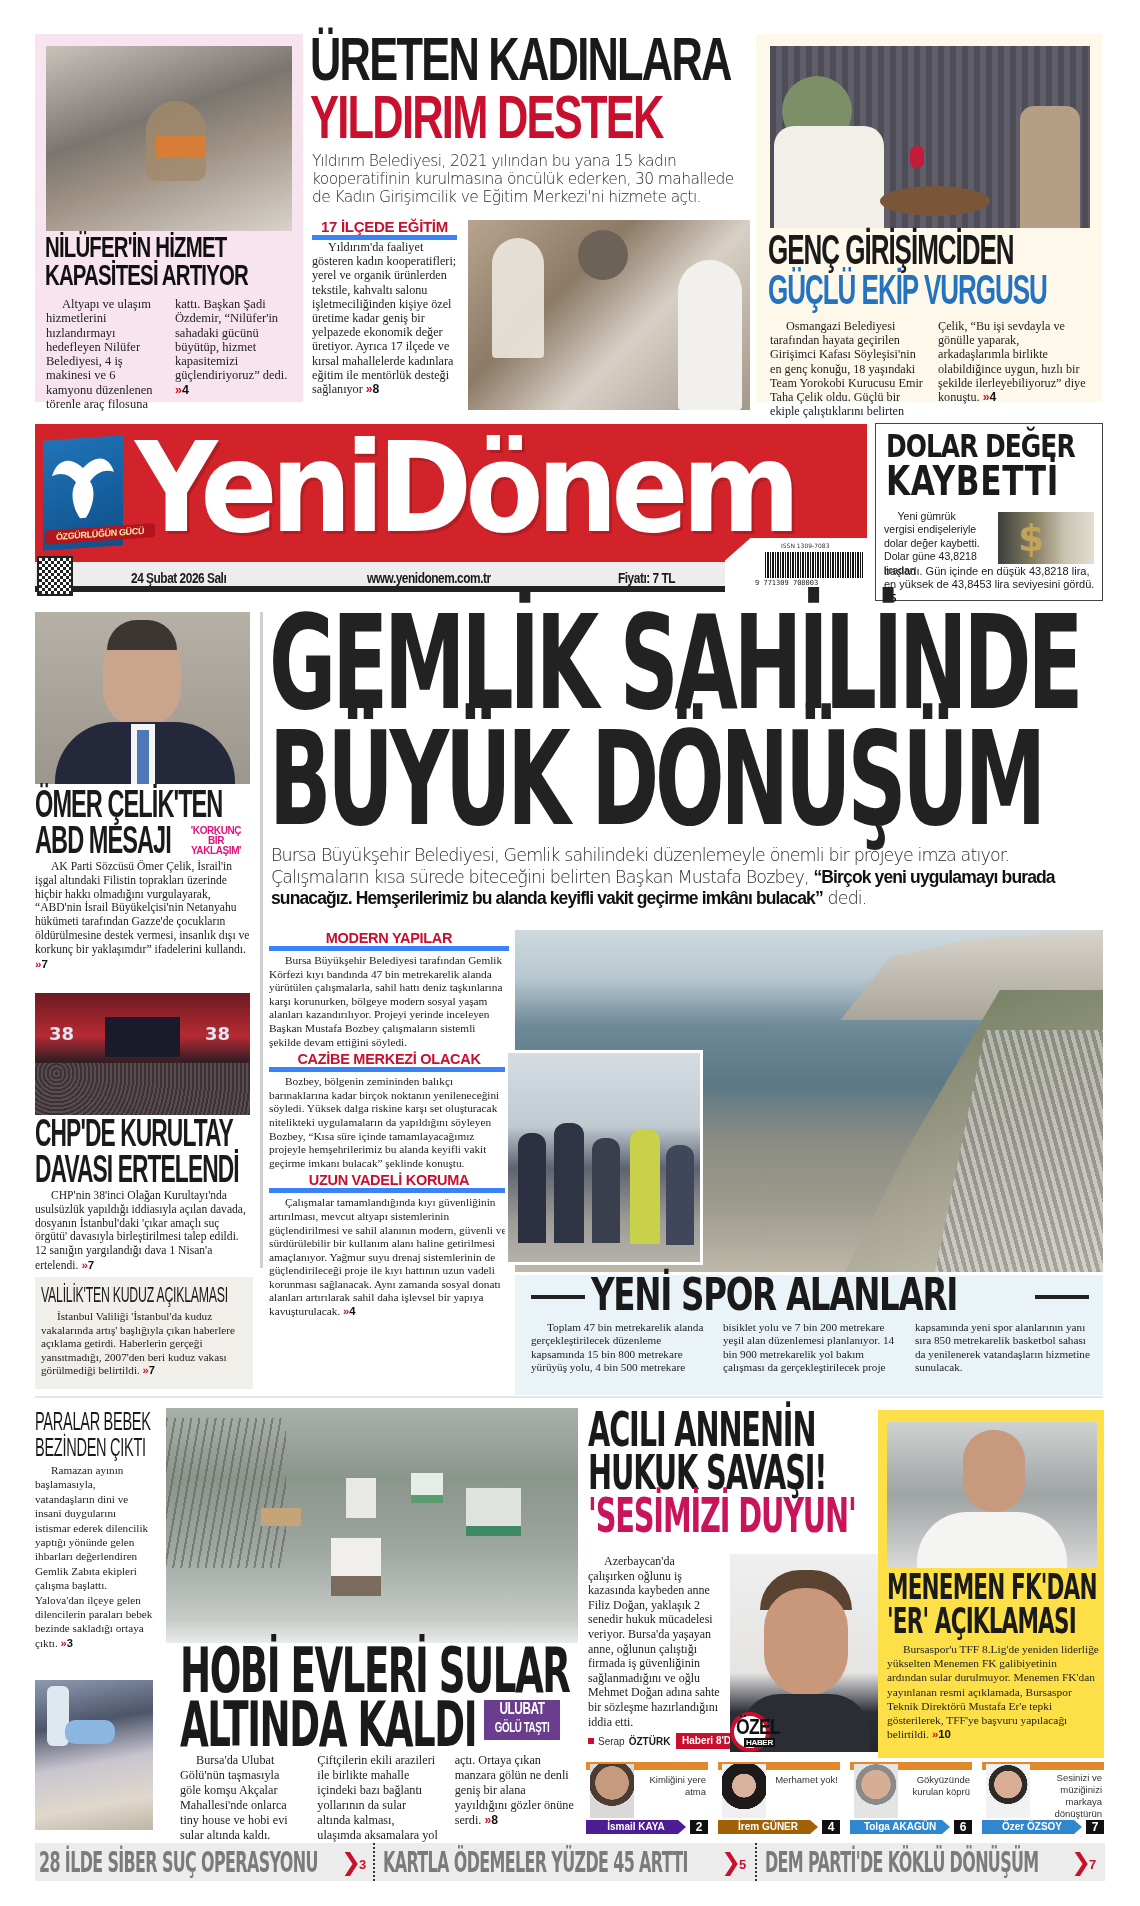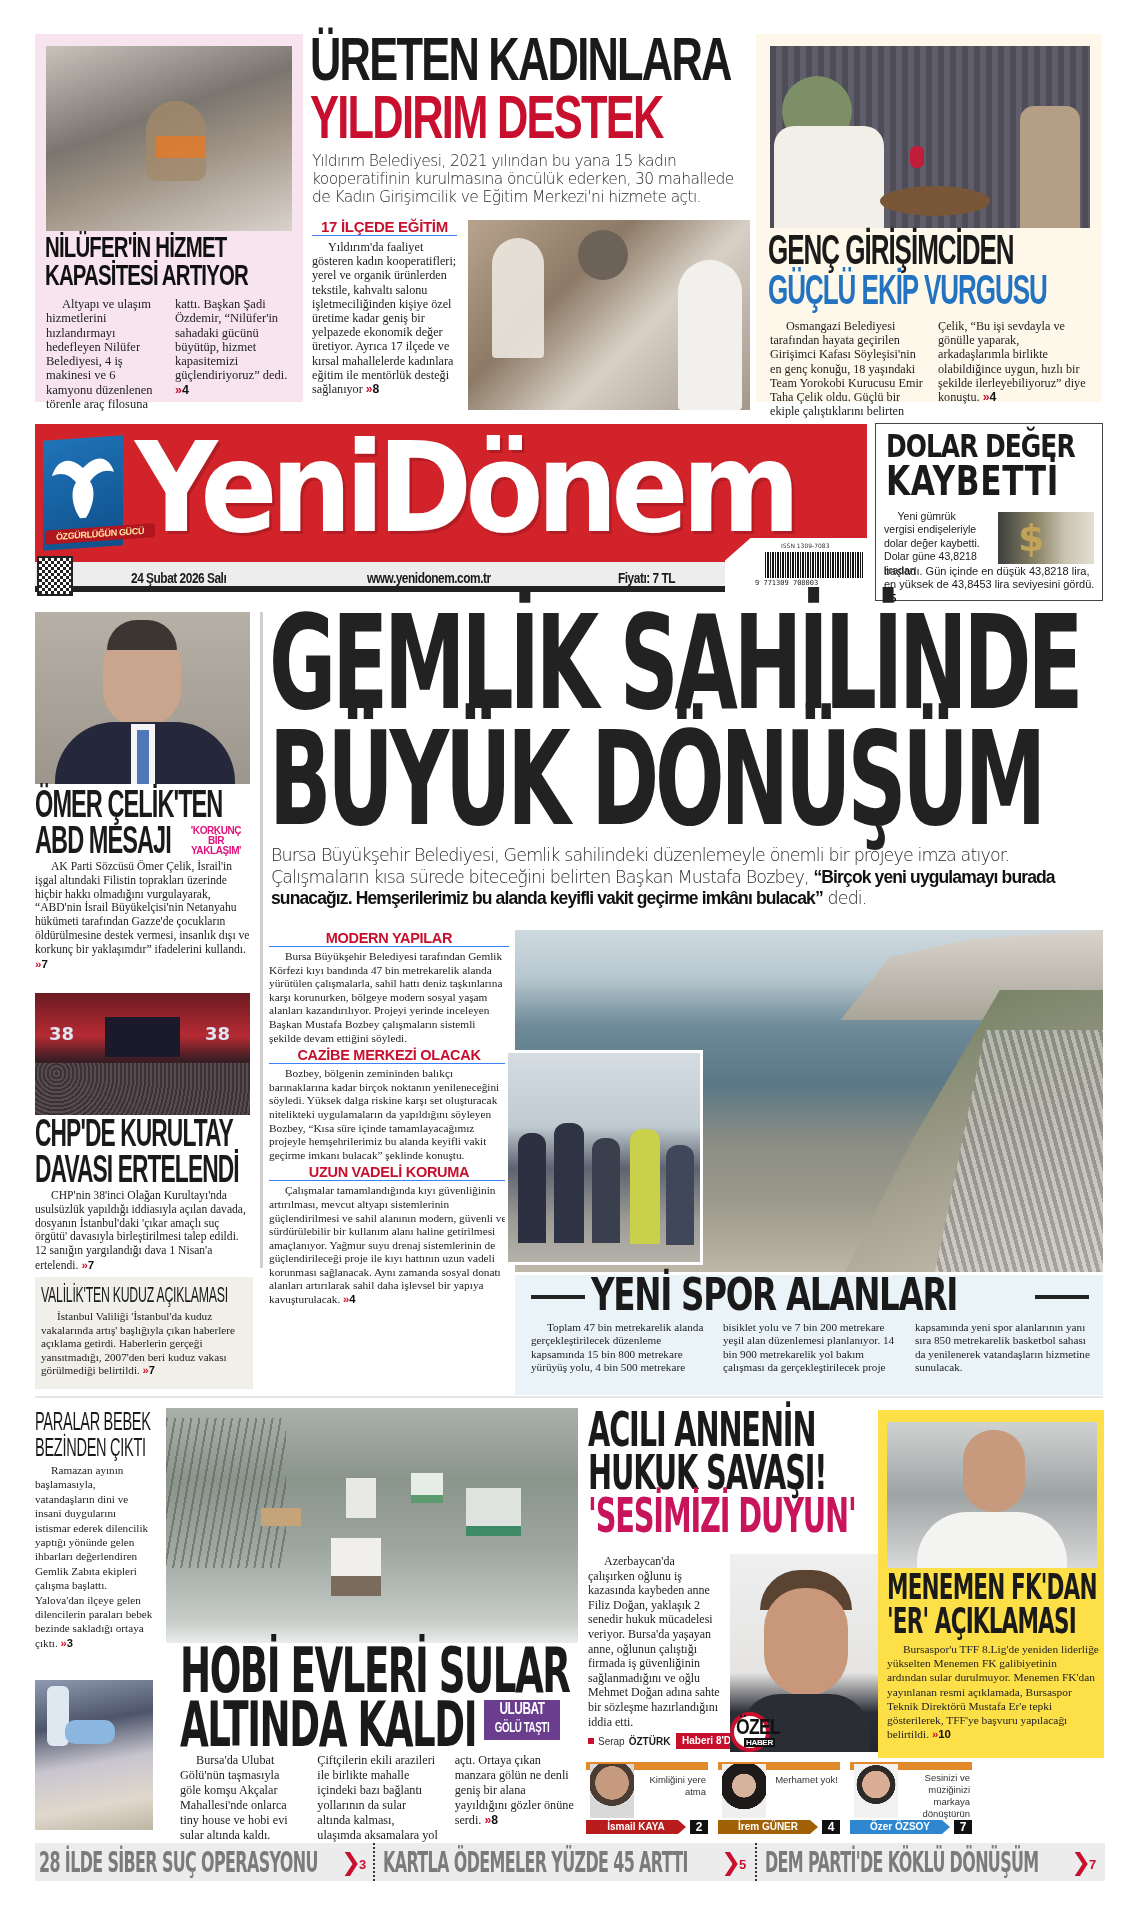--- a/index.html
+++ b/index.html
@@ -4,21 +4,21 @@
 <style>
   * { box-sizing: border-box; margin: 0; padding: 0; }
   body { width: 1140px; height: 1906px; background: #ffffff; position: relative; overflow: hidden; font-family: "DejaVu Serif", serif; color: #1a1a1a; }
   .abs { position: absolute; }
   .cond { font-family: "Liberation Sans", sans-serif; font-weight: 700; letter-spacing: -0.04em; transform-origin: left top; }
   .serif { font-family: "Liberation Serif", serif; font-size: 12.5px; line-height: 15px; color: #222; }
   .sans-light { font-family: "DejaVu Sans", sans-serif; font-weight: 300; }
   .ref { color: #d0102a; font-weight: 700; font-family: "Liberation Sans", sans-serif; }
   .refnum { font-weight: 700; font-family: "Liberation Sans", sans-serif; color: #111; }
   .photo { position: absolute; overflow: hidden; }
-  .subhead { font-family: "Liberation Sans", sans-serif; font-weight: 700; color: #c8102e; font-size: 15px; border-bottom: 1px solid #3b82f6; text-align: center; letter-spacing: -0.02em; }
+  .subhead { font-family: "Liberation Sans", sans-serif; font-weight: 700; color: #c8102e; font-size: 15px; border-bottom: 5px solid #3b82f6; text-align: center; letter-spacing: -0.02em; }
   .cols2 { column-count: 2; column-gap: 14px; }
   .cols3 { column-count: 3; column-gap: 14px; }
   .indent { text-indent: 16px; }
 </style>
 </head>
 <body>
 
 <div class="abs" style="left:35px;top:34px;width:268px;height:368px;background:#f7e4ee;">
   <div class="photo" style="left:11px;top:12px;width:246px;height:185px;background:linear-gradient(160deg,#c8c2bb 0%,#7a766f 40%,#9e9184 60%,#d9d3cc 100%);">
     <div style="position:absolute;left:100px;top:55px;width:60px;height:80px;border-radius:30px 30px 10px 10px;background:#a38a6a;opacity:.8"></div>
@@ -264,36 +264,45 @@
     <span>Bursaspor'u TFF 8.Lig'de yeniden liderliğe yükselten Menemen FK galibiyetinin ardından sular durulmuyor. Menemen FK'dan yayınlanan resmi açıklamada, Bursaspor Teknik Direktörü Mustafa Er'e tepki gösterilerek, TFF'ye başvuru yapılacağı belirtildi.</span> <span class="ref">»</span><span class="refnum">10</span>
   </div>
 </div>
 
 <div class="abs" style="left:586px;top:1762px;width:518px;height:72px;display:flex;gap:10px;">
 
   <div style="position:relative;width:122px;height:72px;">
     <div style="position:absolute;left:0;top:0;width:122px;height:8px;background:#e2892b;"></div>
     <div style="position:absolute;left:4px;top:2px;width:44px;height:54px;background:radial-gradient(circle at 50% 35%,#c59a7e 0 40%,#4a3c32 41% 55%,#d9d9d9 56%);"></div>
     <div style="position:absolute;right:2px;top:12px;width:64px;text-align:right;font-family:'Liberation Sans',sans-serif;font-size:9.5px;line-height:12px;color:#333;">Kimliğini yere atma</div>
-    <div style="position:absolute;left:0;top:58px;width:100px;height:14px;background:#b91c1c;color:#fff;font-family:'Liberation Sans',sans-serif;font-weight:700;font-size:10px;line-height:14px;text-align:center;clip-path:polygon(0 0,92% 0,100% 50%,92% 100%,0 100%);">
+    <div style="position:absolute;left:0;top:58px;width:100px;height:14px;background:#4c1d95;color:#fff;font-family:'Liberation Sans',sans-serif;font-weight:700;font-size:10px;line-height:14px;text-align:center;clip-path:polygon(0 0,92% 0,100% 50%,92% 100%,0 100%);">
       <span>İsmail</span> <span>KAYA</span>
     </div>
     <div style="position:absolute;left:104px;top:58px;width:18px;height:14px;background:#111;color:#fff;font-family:'Liberation Sans',sans-serif;font-weight:700;font-size:12px;line-height:14px;text-align:center;">2</div>
   </div>
 
   <div style="position:relative;width:122px;height:56px;">
     <div style="position:absolute;left:0;top:0;width:122px;height:8px;background:#e2892b;"></div>
     <div style="position:absolute;left:4px;top:2px;width:44px;height:54px;background:radial-gradient(circle at 50% 40%,#d7b39d 0 30%,#1f1a1a 31% 60%,#efefef 61%);"></div>
     <div style="position:absolute;right:2px;top:12px;width:64px;text-align:right;font-family:'Liberation Sans',sans-serif;font-size:9.5px;line-height:12px;color:#333;">Merhamet yok!</div>
     <div style="position:absolute;left:0;top:58px;width:100px;height:14px;background:#a16207;color:#fff;font-family:'Liberation Sans',sans-serif;font-weight:700;font-size:10px;line-height:14px;text-align:center;clip-path:polygon(0 0,92% 0,100% 50%,92% 100%,0 100%);">
       <span>İrem</span> <span>GÜNER</span>
     </div>
     <div style="position:absolute;left:104px;top:58px;width:18px;height:14px;background:#111;color:#fff;font-family:'Liberation Sans',sans-serif;font-weight:700;font-size:12px;line-height:14px;text-align:center;">4</div>
   </div>
 
+  <div style="position:relative;width:122px;height:72px;">
+    <div style="position:absolute;left:0;top:0;width:122px;height:8px;background:#e2892b;"></div>
+    <div style="position:absolute;left:4px;top:2px;width:44px;height:54px;background:radial-gradient(circle at 50% 38%,#d6ad95 0 36%,#8a8a8a 37% 50%,#e4e4e4 51%);"></div>
+    <div style="position:absolute;right:2px;top:12px;width:70px;text-align:right;font-family:'Liberation Sans',sans-serif;font-size:9.5px;line-height:12px;color:#333;">Gökyüzünde kurulan köprü</div>
+    <div style="position:absolute;left:0;top:58px;width:100px;height:14px;background:#2f87d0;color:#fff;font-family:'Liberation Sans',sans-serif;font-weight:700;font-size:10px;line-height:14px;text-align:center;clip-path:polygon(0 0,92% 0,100% 50%,92% 100%,0 100%);">
+      <span>Tolga</span> <span>AKAGÜN</span>
+    </div>
+    <div style="position:absolute;left:104px;top:58px;width:18px;height:14px;background:#111;color:#fff;font-family:'Liberation Sans',sans-serif;font-weight:700;font-size:12px;line-height:14px;text-align:center;">6</div>
+  </div>
 
   <div style="position:relative;width:122px;height:72px;">
     <div style="position:absolute;left:0;top:0;width:122px;height:8px;background:#e2892b;"></div>
     <div style="position:absolute;left:4px;top:2px;width:44px;height:54px;background:radial-gradient(circle at 50% 38%,#d9ae94 0 34%,#2d2a28 35% 48%,#f2f2f2 49%);"></div>
     <div style="position:absolute;right:2px;top:10px;width:76px;text-align:right;font-family:'Liberation Sans',sans-serif;font-size:9.5px;line-height:12px;color:#333;">Sesinizi ve müziğinizi markaya dönüştürün</div>
     <div style="position:absolute;left:0;top:58px;width:100px;height:14px;background:#2f87d0;color:#fff;font-family:'Liberation Sans',sans-serif;font-weight:700;font-size:10px;line-height:14px;text-align:center;clip-path:polygon(0 0,92% 0,100% 50%,92% 100%,0 100%);">
       <span>Özer</span> <span>ÖZSOY</span>
     </div>
     <div style="position:absolute;left:104px;top:58px;width:18px;height:14px;background:#111;color:#fff;font-family:'Liberation Sans',sans-serif;font-weight:700;font-size:12px;line-height:14px;text-align:center;">7</div>
   </div>

